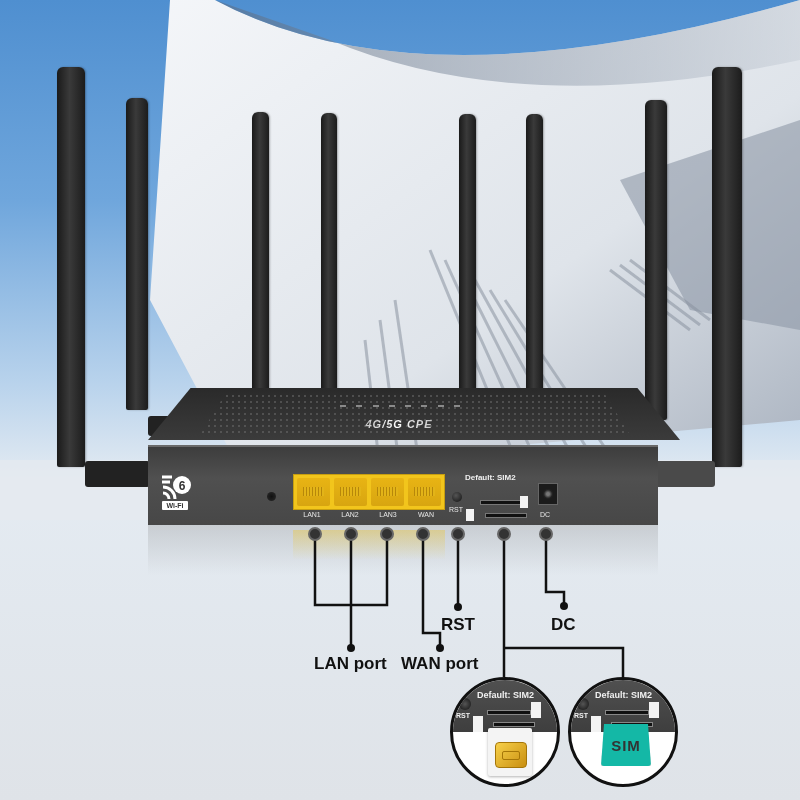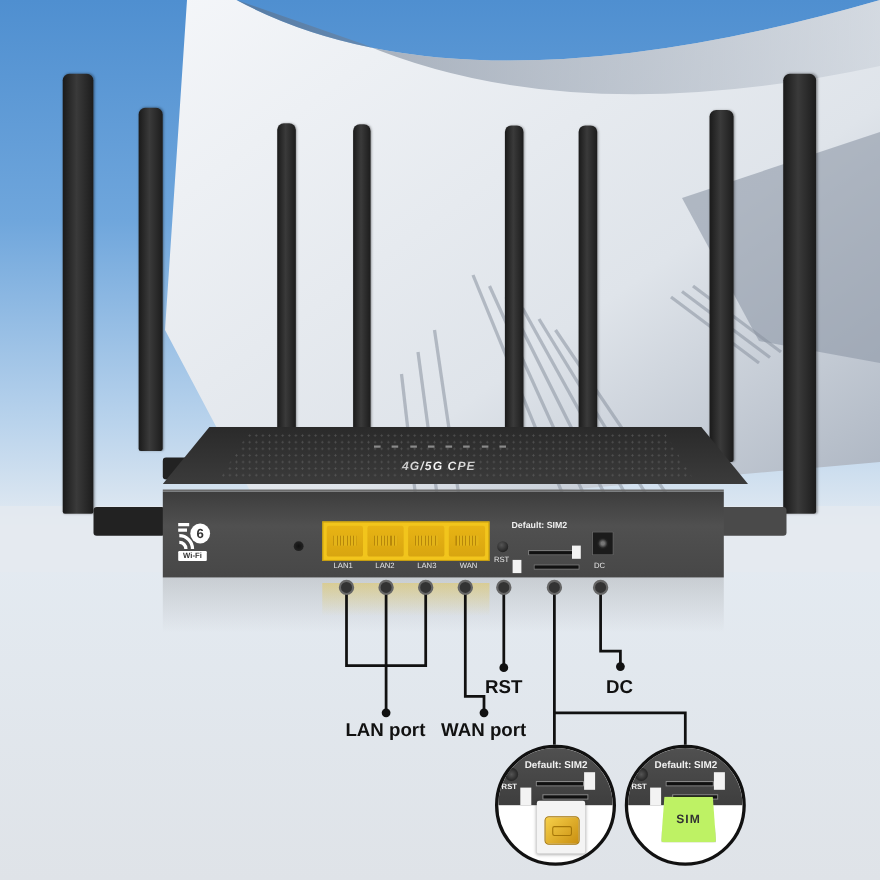--- a/index.html
+++ b/index.html
@@ -82,23 +82,23 @@
     .bubble-rst-btn { position: absolute; left: 6px; top: 18px; width: 12px; height: 12px; border-radius: 50%; background: radial-gradient(#555, #111); }
     .bubble-rst { position: absolute; left: 3px; top: 32px; color: #f0f0f0; font-size: 7px; font-weight: bold; }
     .bubble-slot1 { position: absolute; left: 34px; top: 30px; width: 42px; height: 3px; background: #111; border: 1px solid #888; }
     .bubble-slot2 { position: absolute; left: 40px; top: 42px; width: 40px; height: 3px; background: #111; border: 1px solid #888; }
     .bubble-tag { position: absolute; width: 10px; height: 16px; background: #f3f3f3; }
     .sim-card-chip { position: absolute; left: 35px; top: 48px; width: 44px; height: 48px; background: #f4f4f4;
                      border-radius: 2px; box-shadow: 0 1px 3px rgba(0,0,0,0.3); }
     .chip { position: absolute; left: 7px; top: 14px; width: 30px; height: 24px; border-radius: 4px;
             background: linear-gradient(135deg, #f7d04a, #c98f10); border: 1px solid #a57608; }
     .chip::before { content: ""; position: absolute; left: 6px; right: 6px; top: 8px; height: 7px; border: 1px solid #a57608; border-radius: 2px; }
-    .sim-card-back { position: absolute; left: 30px; top: 44px; width: 50px; height: 42px; background: #bef264;
+    .sim-card-back { position: absolute; left: 30px; top: 44px; width: 50px; height: 42px; background: #14b8a6;
                      border-radius: 3px; box-shadow: 0 1px 3px rgba(0,0,0,0.3); display: flex; align-items: center; justify-content: center;
-                     font-size: 11px; color: #333; font-weight: bold; letter-spacing: 1px; clip-path: polygon(6% 0, 94% 0, 100% 100%, 0 100%); }
+                     font-size: 15px; color: #333; font-weight: bold; letter-spacing: 1px; clip-path: polygon(6% 0, 94% 0, 100% 100%, 0 100%); }
   </style>
 </head>
 <body>
 
 <div class="scene">
 
   <svg class="arch" viewBox="0 0 800 520">
     <defs>
       <linearGradient id="wall" x1="0" y1="0" x2="1" y2="1">
         <stop offset="0" stop-color="#f4f6f9"></stop>

